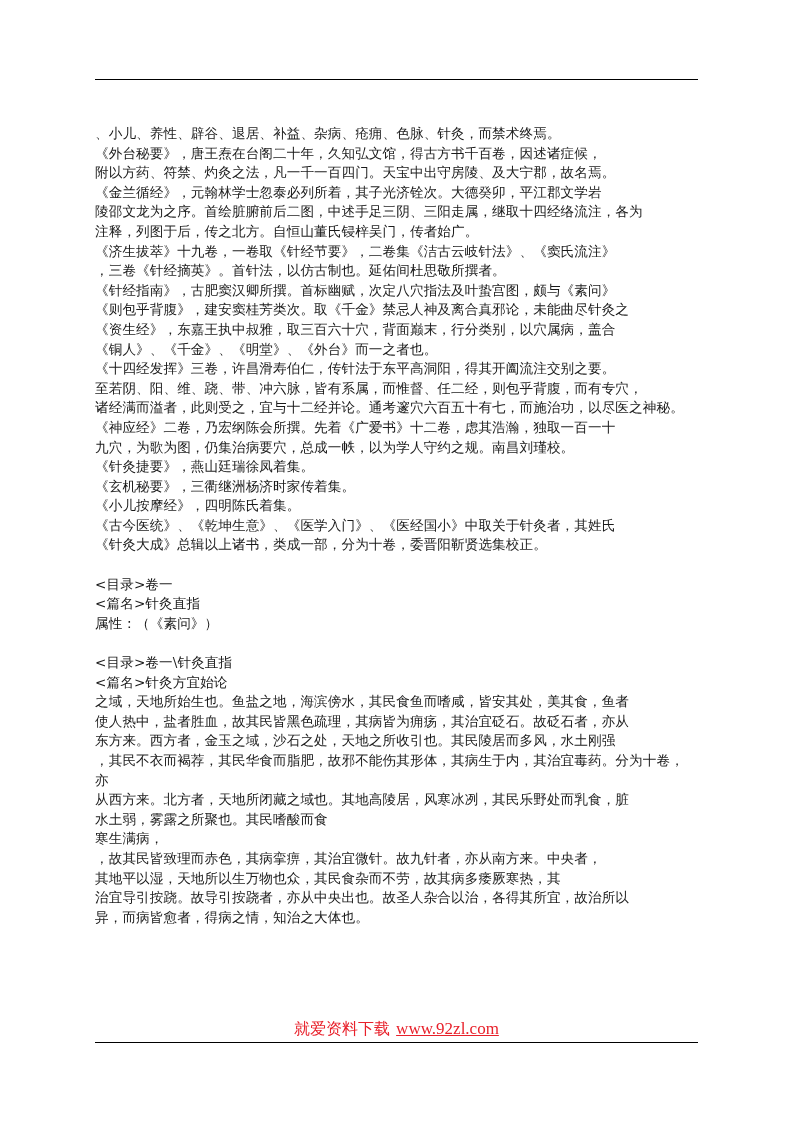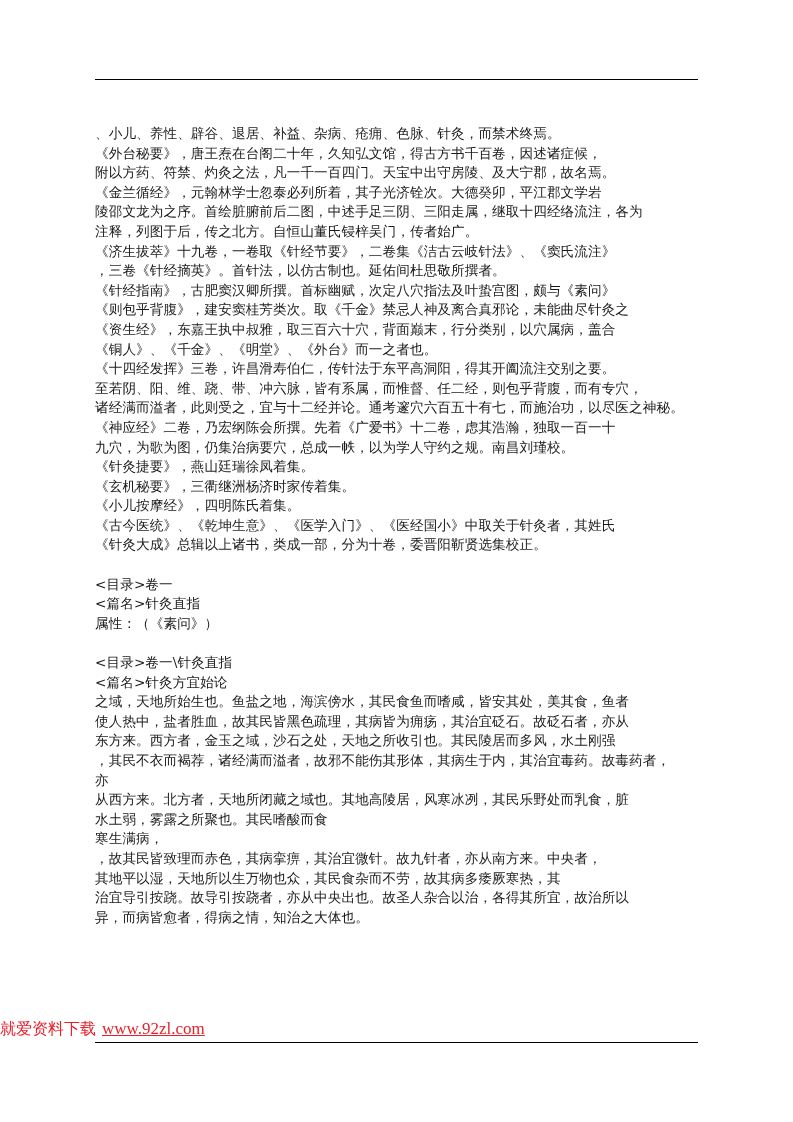--- a/index.html
+++ b/index.html
@@ -4,21 +4,21 @@
 <style>
   html, body { margin: 0; padding: 0; background: #ffffff; }
   body { width: 793px; height: 1122px; position: relative; overflow: hidden;
          font-family: "DejaVu Serif", "Liberation Serif", serif; color: #1a1a1a; }
   .rule { position: absolute; left: 95px; width: 603px; height: 1px; background: #000; }
   .rule.top { top: 79px; }
   .rule.bottom { top: 1042px; }
   .body-text { position: absolute; left: 95px; top: 100px; width: 610px; margin-top: 24px; }
   .line { font-size: 13.6px; line-height: 19.6px; height: 19.6px; white-space: nowrap; letter-spacing: 0.1px; }
   .line.blank { height: 19.6px; }
-  .footer { position: absolute; top: 1019px; left: 0; width: 793px; 
+  .footer { position: absolute; top: 1019px; left: 0; width: 793px; text-align: center;
             font-size: 16px; color: #e8202a; }
   .footer .site { margin-left: 6px; text-decoration: underline; color: #e8202a;
                   font-family: "Liberation Serif", serif; font-size: 17px; }
 </style>
 </head>
 <body>
 
 <div class="rule top"></div>
 
 <div class="body-text">
@@ -56,21 +56,21 @@
   </div>
 
   <div class="line blank"></div>
 
   <div>
     <div class="line">&lt;目录&gt;卷一\针灸直指</div>
     <div class="line">&lt;篇名&gt;针灸方宜始论</div>
     <div class="line">之域，天地所始生也。鱼盐之地，海滨傍水，其民食鱼而嗜咸，皆安其处，美其食，鱼者</div>
     <div class="line">使人热中，盐者胜血，故其民皆黑色疏理，其病皆为痈疡，其治宜砭石。故砭石者，亦从</div>
     <div class="line">东方来。西方者，金玉之域，沙石之处，天地之所收引也。其民陵居而多风，水土刚强</div>
-    <div class="line">，其民不衣而褐荐，诸经满而溢者，故邪不能伤其形体，其病生于内，其治宜毒药。故毒药者，</div>
+    <div class="line">，其民不衣而褐荐，其民华食而脂肥，故邪不能伤其形体，其病生于内，其治宜毒药。分为十卷，</div>
     <div class="line">亦</div>
     <div class="line">从西方来。北方者，天地所闭藏之域也。其地高陵居，风寒冰冽，其民乐野处而乳食，脏</div>
     <div class="line">水土弱，雾露之所聚也。其民嗜酸而食</div>
     <div class="line">寒生满病，</div>
     <div class="line">，故其民皆致理而赤色，其病挛痹，其治宜微针。故九针者，亦从南方来。中央者，</div>
     <div class="line">其地平以湿，天地所以生万物也众，其民食杂而不劳，故其病多痿厥寒热，其</div>
     <div class="line">治宜导引按跷。故导引按跷者，亦从中央出也。故圣人杂合以治，各得其所宜，故治所以</div>
     <div class="line">异，而病皆愈者，得病之情，知治之大体也。</div>
   </div>
 </div>

